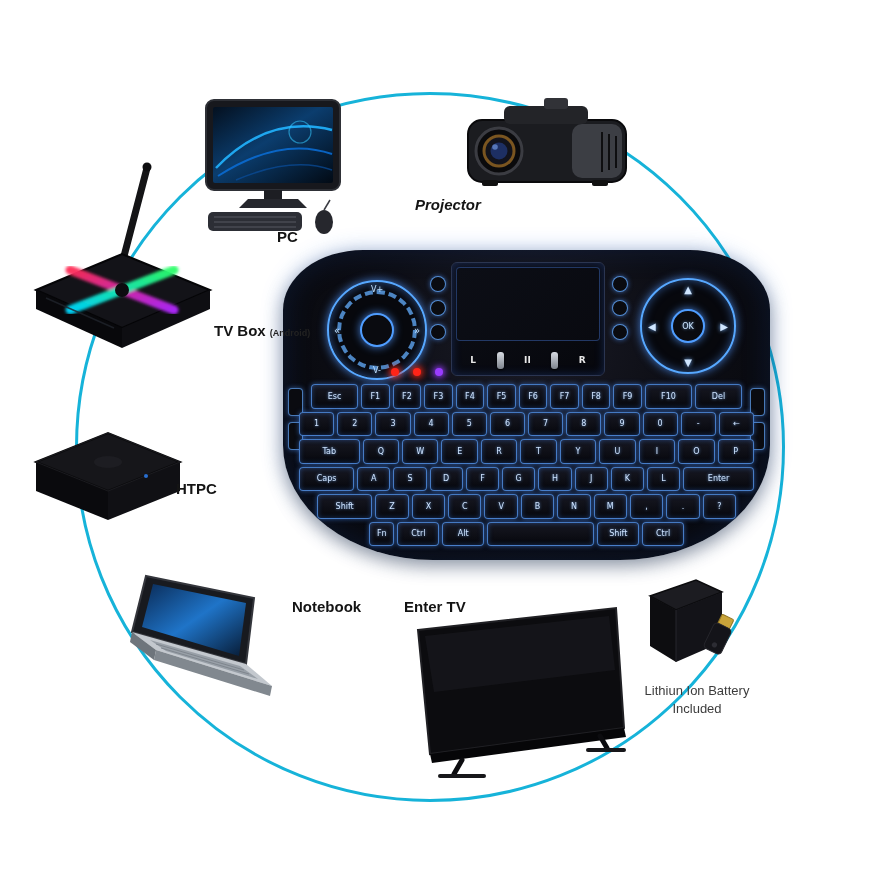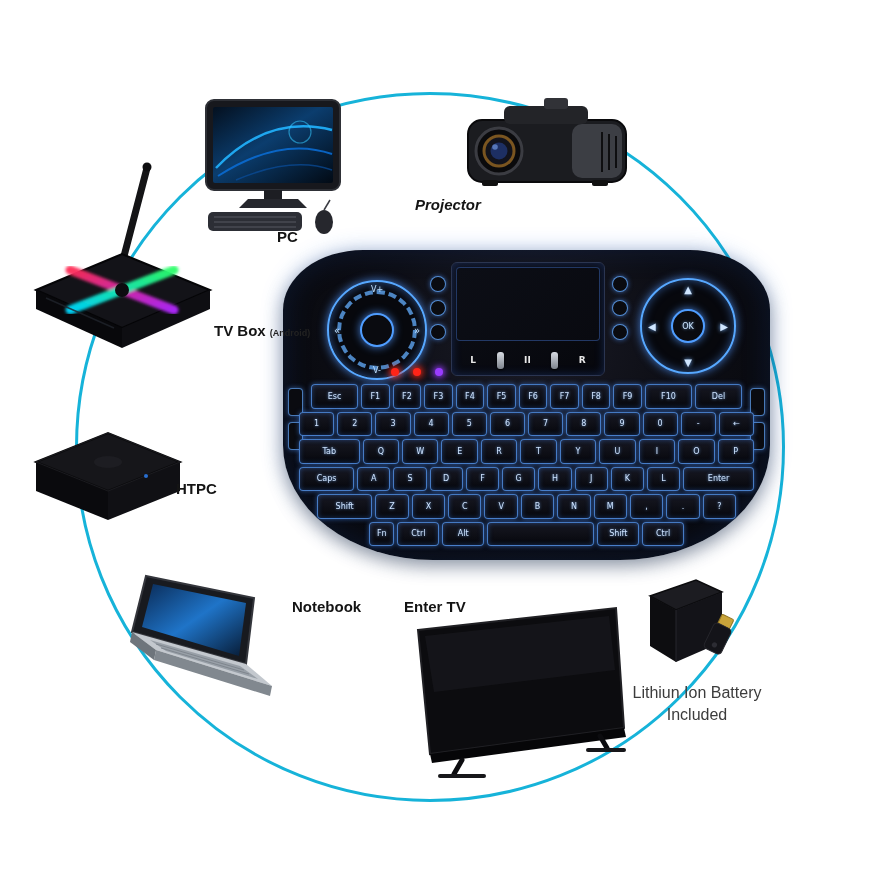--- a/index.html
+++ b/index.html
@@ -10,21 +10,21 @@
   .connection-circle{position:absolute;left:75px;top:92px;width:704px;height:704px;
     border:3px solid #16b3d9;border-radius:50%;z-index:0;}
 
   
   .device{position:absolute;z-index:2;}
   .device svg{display:block;}
 
   .device-label{position:absolute;z-index:4;font-weight:bold;font-size:15px;color:#141414;white-space:nowrap;}
   .device-sublabel{font-size:9px;font-weight:bold;color:#222;}
   .battery-label{position:absolute;z-index:4;left:622px;top:682px;width:150px;text-align:center;
-    font-size:16px;color:#3c3c3c;line-height:1.4;}
+    font-size:13px;color:#3c3c3c;line-height:1.4;}
 
   
   #keyboard{position:absolute;left:283px;top:250px;width:487px;height:310px;z-index:3;
     background:radial-gradient(ellipse at 50% 30%, #1a1b26 0%, #0d0e15 45%, #05060a 100%);
     border-radius:80px 80px 150px 150px / 60px 60px 115px 115px;
     box-shadow:0 6px 18px rgba(0,0,0,.35), 0 0 22px rgba(40,110,230,.28), inset 0 0 30px rgba(35,90,200,.18);
     overflow:hidden;font-family:"DejaVu Sans",sans-serif;}
 
   .dpad{position:absolute;border-radius:50%;border:2px solid #57a8ff;background:#07080d;
     box-shadow:0 0 10px rgba(80,150,255,.8), inset 0 0 10px rgba(80,150,255,.5);}

